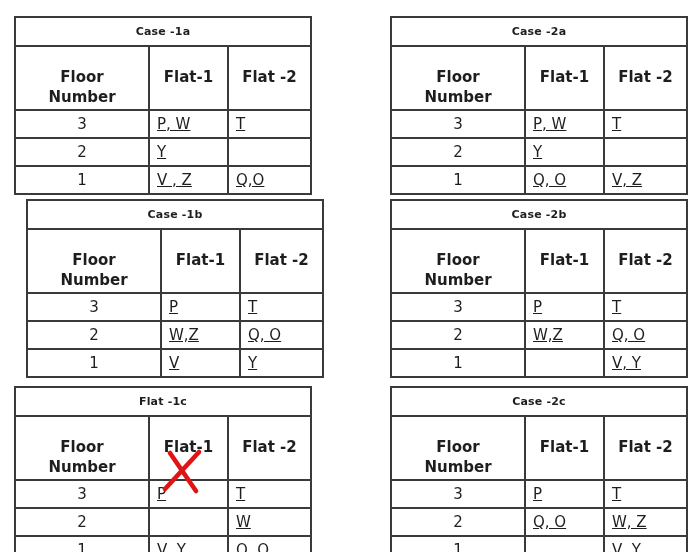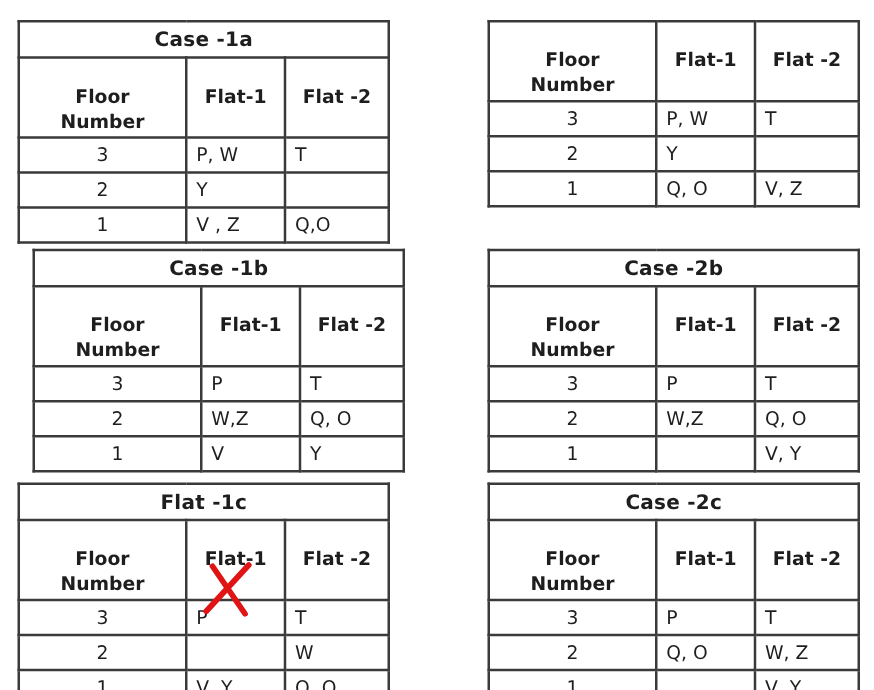--- a/index.html
+++ b/index.html
@@ -19,40 +19,40 @@
   }
   .case-table td, .case-table th {
     border: 2px solid #3a3a3a;
     overflow: hidden;
   }
   .title-cell {
     height: 25px;
     text-align: center;
     vertical-align: middle;
     font-weight: bold;
-    font-size: 16px;
+    font-size: 11px;
     letter-spacing: 0.2px;
   }
   .case-table th {
     height: 41px;
     text-align: center;
     vertical-align: top;
     font-weight: bold;
     font-size: 15px;
     line-height: 20px;
     padding-top: 20px;
     white-space: pre-line;
   }
   .data-row td {
     height: 24px;
     font-size: 15px;
     vertical-align: middle;
   }
   .floor-cell { text-align: center; }
-  .flat-cell  { text-align: left; padding-left: 7px; }
+  .flat-cell  { text-align: left; padding-left: 7px; text-decoration: underline; }
 
   
   .pos-1a { left: 14px;  top: 16px;  }
   .pos-2a { left: 390px; top: 16px;  }
   .pos-1b { left: 14px;  top: 199px; margin-left: 12px; }
   .pos-2b { left: 390px; top: 199px; }
   .pos-1c { left: 14px;  top: 386px; }
   .pos-2c { left: 390px; top: 386px; }
 
   .red-cross {
@@ -109,20 +109,23 @@
   </div>
 
   <div class="case-table pos-2a">
     <table>
       <colgroup>
           <col style="width:134px">
           <col style="width:79px">
           <col style="width:83px">
         </colgroup>
       <tbody>
+          <tr>
+            <td colspan="3" class="title-cell">Case -2a</td>
+          </tr>
       <tr>
         <th>Floor
 Number</th>
         <th>Flat-1</th>
         <th>Flat -2</th>
       </tr>
       <tr class="data-row">
         <td class="floor-cell">3</td>
         <td class="flat-cell">P, W</td>
         <td class="flat-cell">T</td>

